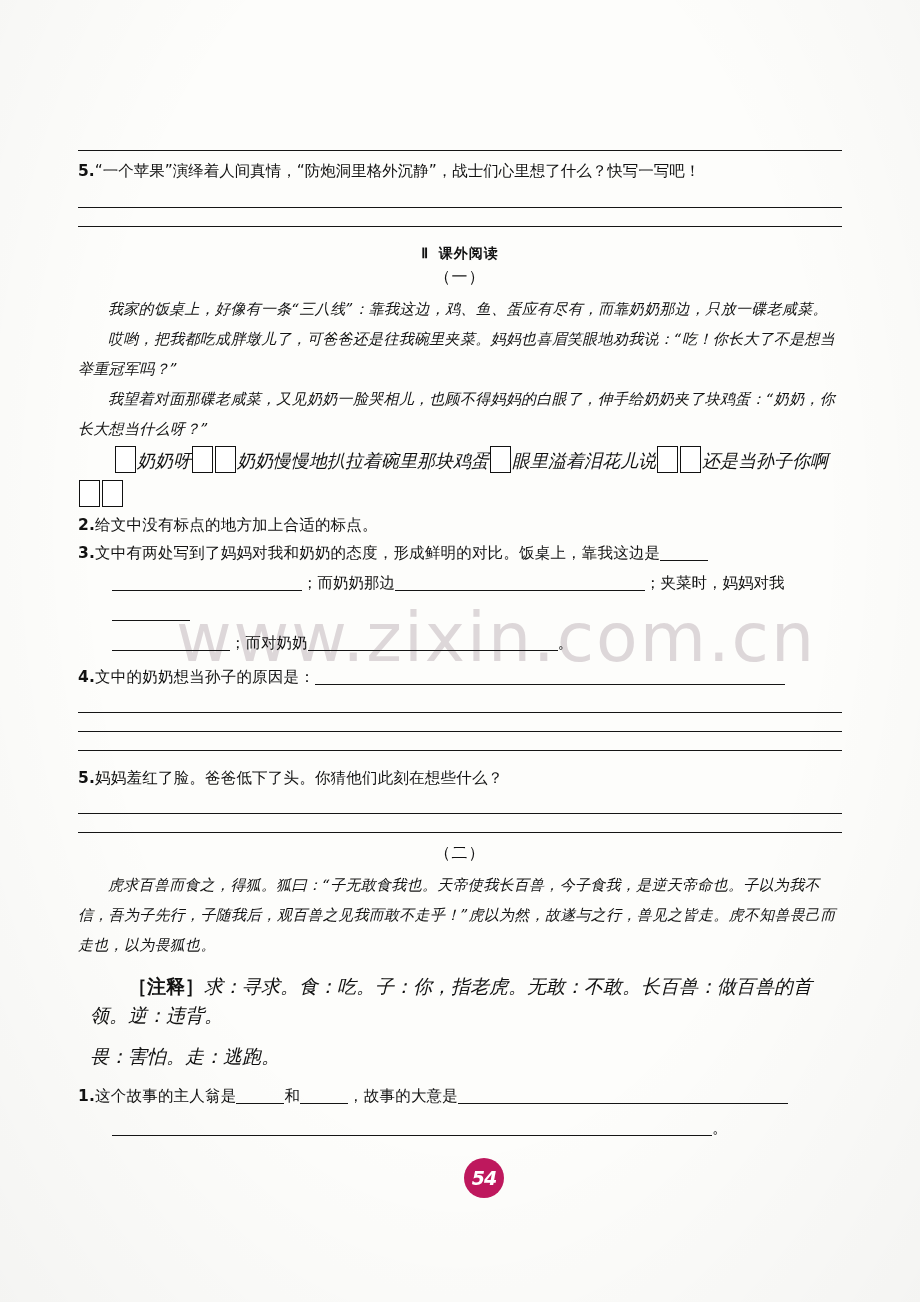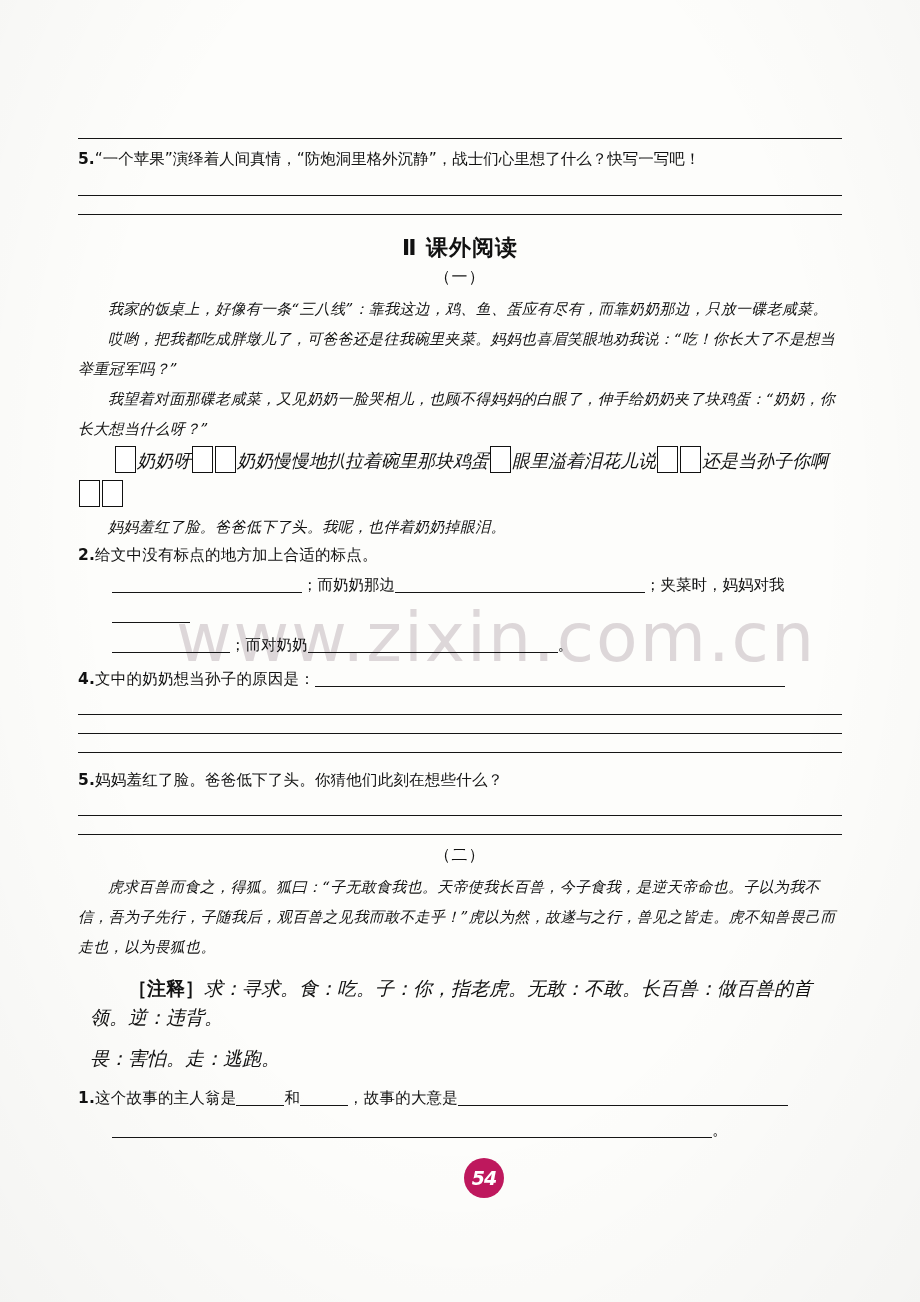--- a/index.html
+++ b/index.html
@@ -16,21 +16,21 @@
     background:#fdfdfb;
   }
   .page:after{
     content:"";position:absolute;inset:0;
     background:
       radial-gradient(ellipse at 50% 40%, rgba(0,0,0,0) 55%, rgba(0,0,0,.035) 100%);
     pointer-events:none;
   }
   .content{
     position:absolute;
-    left:78px; top:138px; width:764px;
+    left:78px; top:150px; width:764px;
     color:#111;
   }
   
   .watermark{
     position:absolute;
     left:176px; top:598px;
     font-size:68px;
     letter-spacing:2px;
     color:rgba(150,130,140,0.30);
     font-family:"DejaVu Sans","Liberation Sans",sans-serif;
@@ -68,24 +68,25 @@
   .rule{
     height:0;
     border-bottom:1.6px solid #151515;
     margin:22px 0 0 0;
   }
   .rule.tight{margin-top:18px;}
   .rule.first{margin-top:0;}
   
   .sec-head{
     text-align:center;
-    font-size:22px;
+    font-size:14px;
     font-weight:700;
     letter-spacing:1px;
     margin:18px 0 4px 0;
+    font-family:Liberation Mono, monospace;
   }
   .sub-head{
     text-align:center;
     font-size:16px;
     margin:2px 0 6px 0;
     letter-spacing:1px;
   }
   
   .punct-line{
     font-size:18px;
@@ -177,27 +178,29 @@
   <div class="sub-head">（一）</div>
 
   <p class="para kai">我家的饭桌上，好像有一条“三八线”：靠我这边，鸡、鱼、蛋应有尽有，而靠奶奶那边，只放一碟老咸菜。</p>
   <p class="para kai">哎哟，把我都吃成胖墩儿了，可爸爸还是往我碗里夹菜。妈妈也喜眉笑眼地劝我说：“吃！你长大了不是想当举重冠军吗？”</p>
   <p class="para kai">我望着对面那碟老咸菜，又见奶奶一脸哭相儿，也顾不得妈妈的白眼了，伸手给奶奶夹了块鸡蛋：“奶奶，你长大想当什么呀？”</p>
 
   <div class="punct-line">
     <span class="indent2"></span><span class="pbox"></span><span>奶奶呀</span><span class="pbox"></span><span class="pbox"></span><span>奶奶慢慢地扒拉着碗里那块鸡蛋</span><span class="pbox"></span><span>眼里溢着泪花儿说</span><span class="pbox"></span><span class="pbox"></span><span>还是当孙子你啊</span><span class="pbox"></span><span class="pbox"></span>
   </div>
 
-  <p class="para kai">妈妈羞红了脸。爸爸低下了头。我呢，也伴着奶奶掉眼泪。</p>
 
 
   <div class="q">
     <span class="q-num">2.</span><span>给文中没有标点的地方加上合适的标点。</span>
   </div>
 
+  <div class="q">
+    <span class="q-num">3.</span><span>文中有两处写到了妈妈对我和奶奶的态度，形成鲜明的对比。饭桌上，靠我这边是</span><span class="blank b-xs"></span>
+  </div>
   <div class="qrow">
     <span class="blank b-xl"></span><span>；而奶奶那边</span><span class="blank b-xxl"></span><span>；夹菜时，妈妈对我</span><span class="blank b-sm"></span>
   </div>
   <div class="qrow">
     <span class="blank b-md"></span><span>；而对奶奶</span><span class="blank b-xxl"></span><span>。</span>
   </div>
 
   <div class="q" style="margin-top:6px;">
     <span class="q-num">4.</span><span>文中的奶奶想当孙子的原因是：</span><span class="blank b-wide"></span>
   </div>

